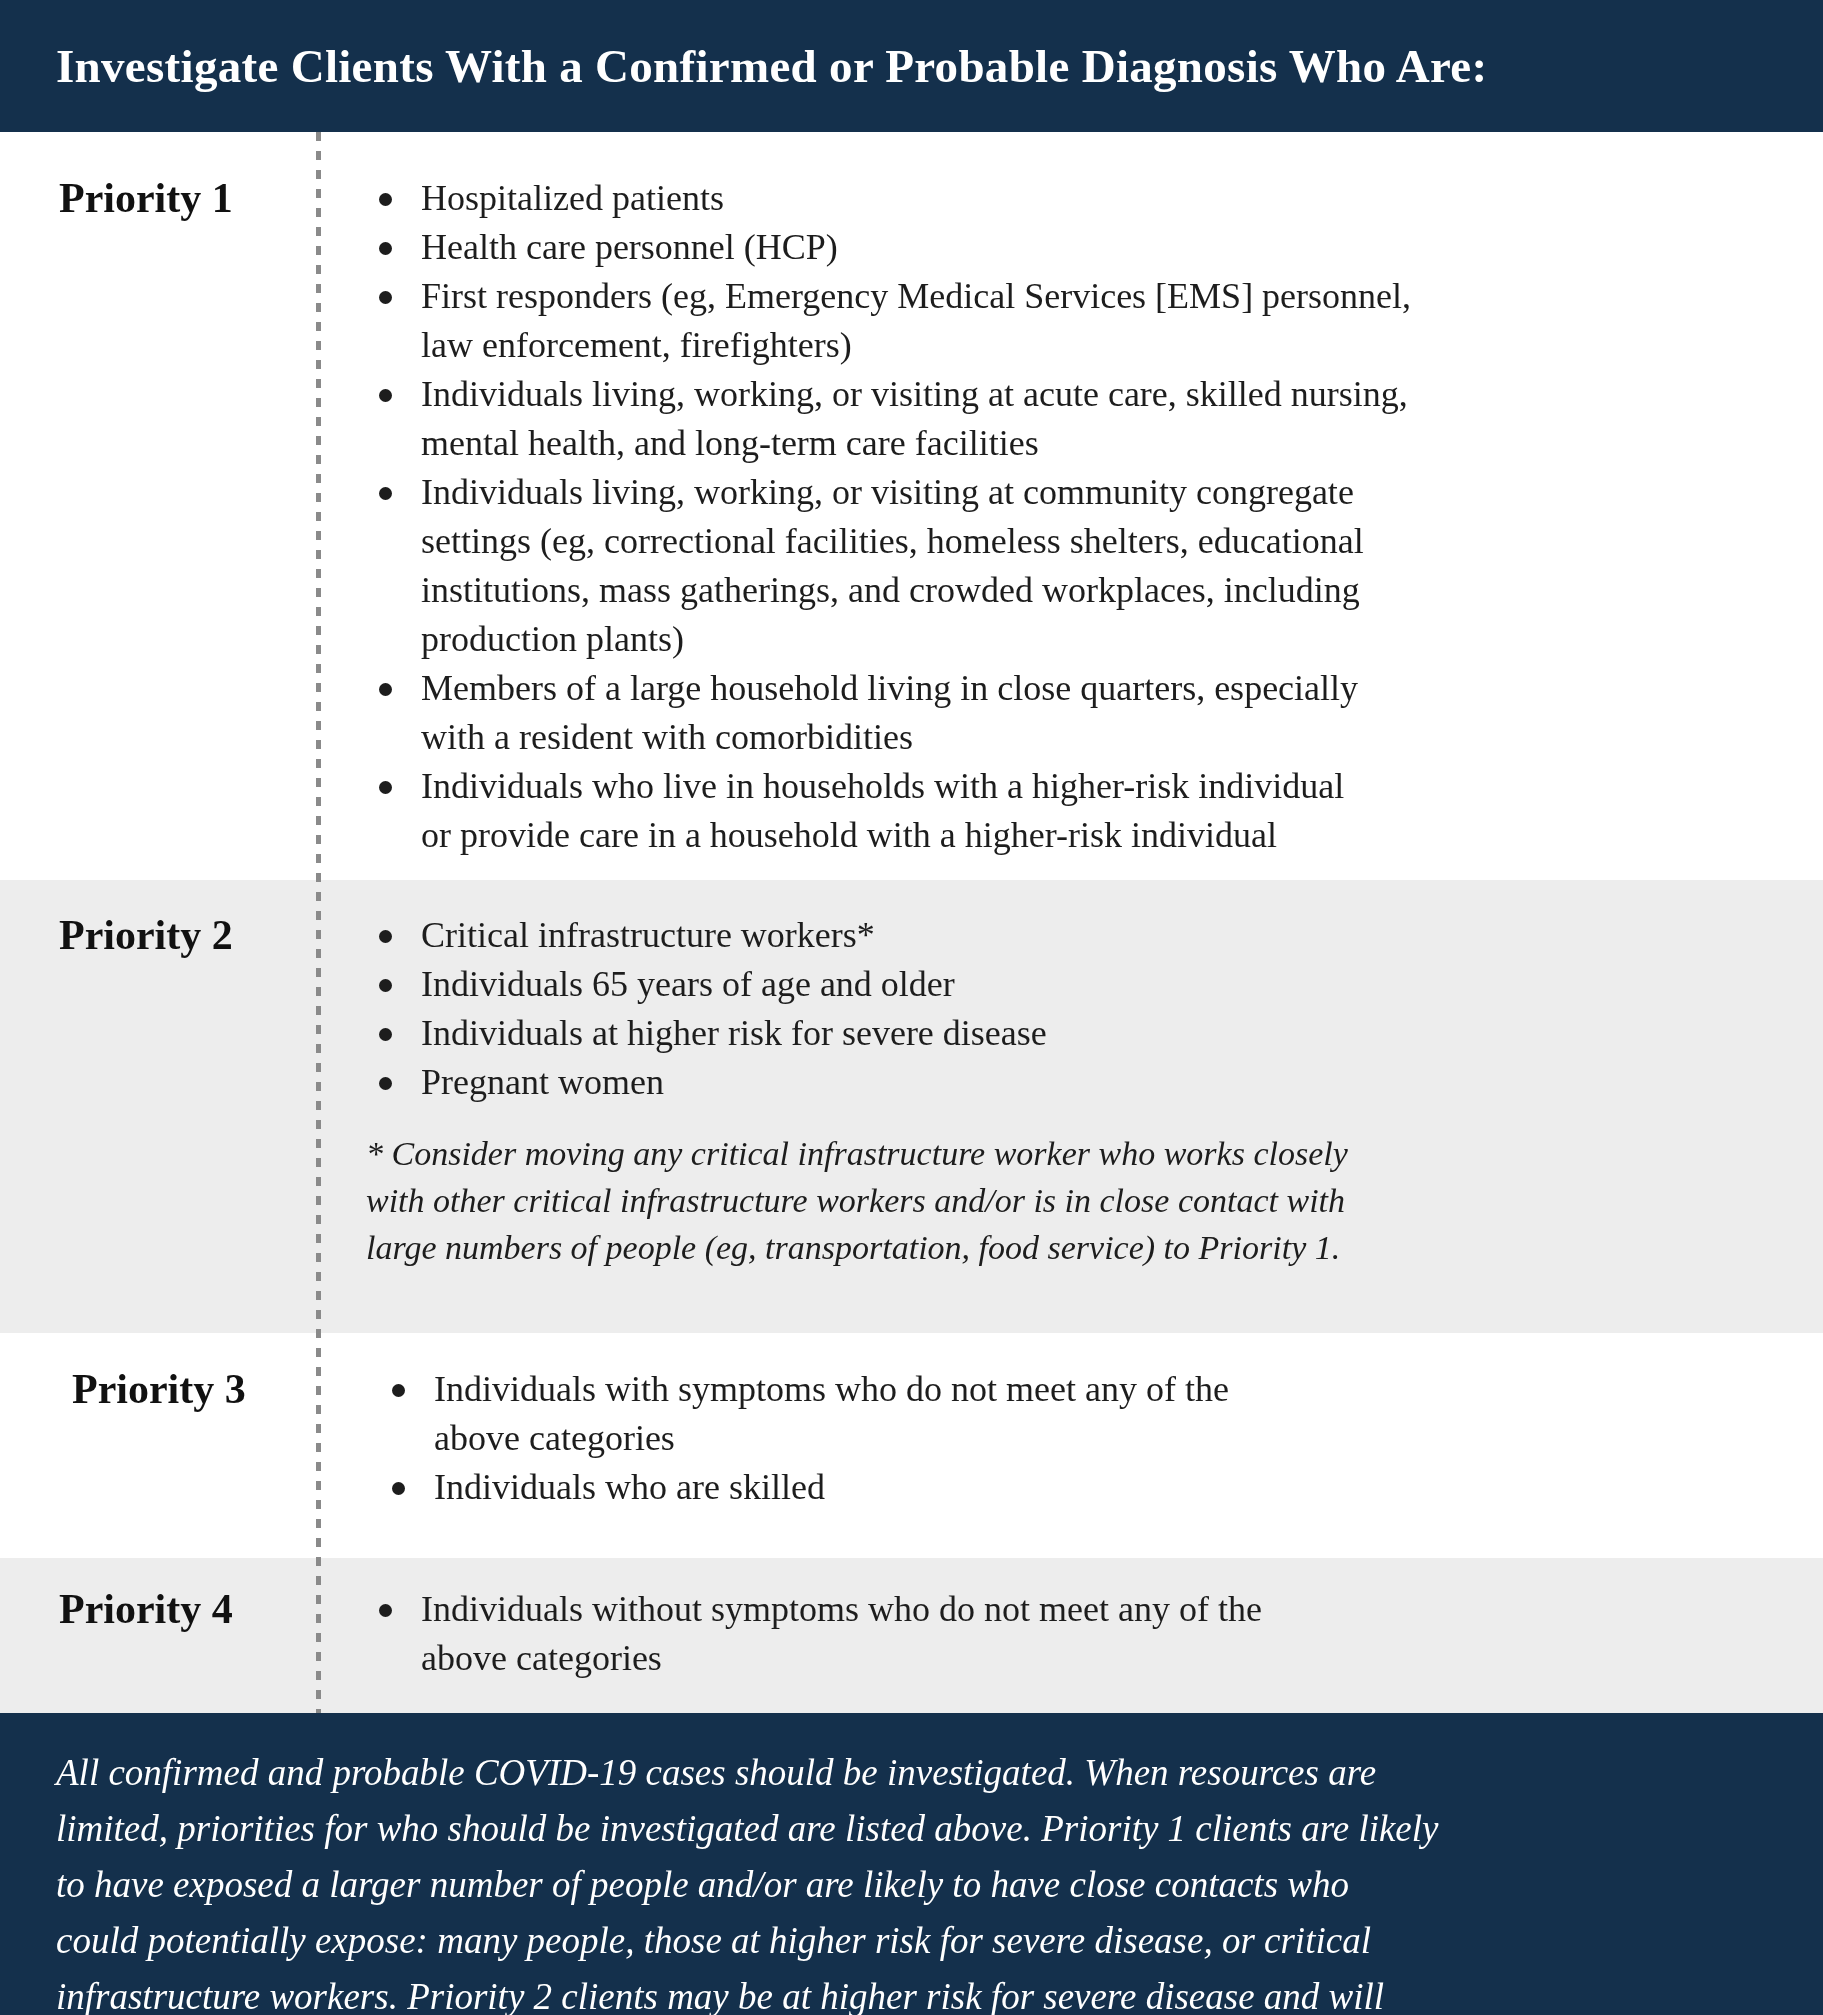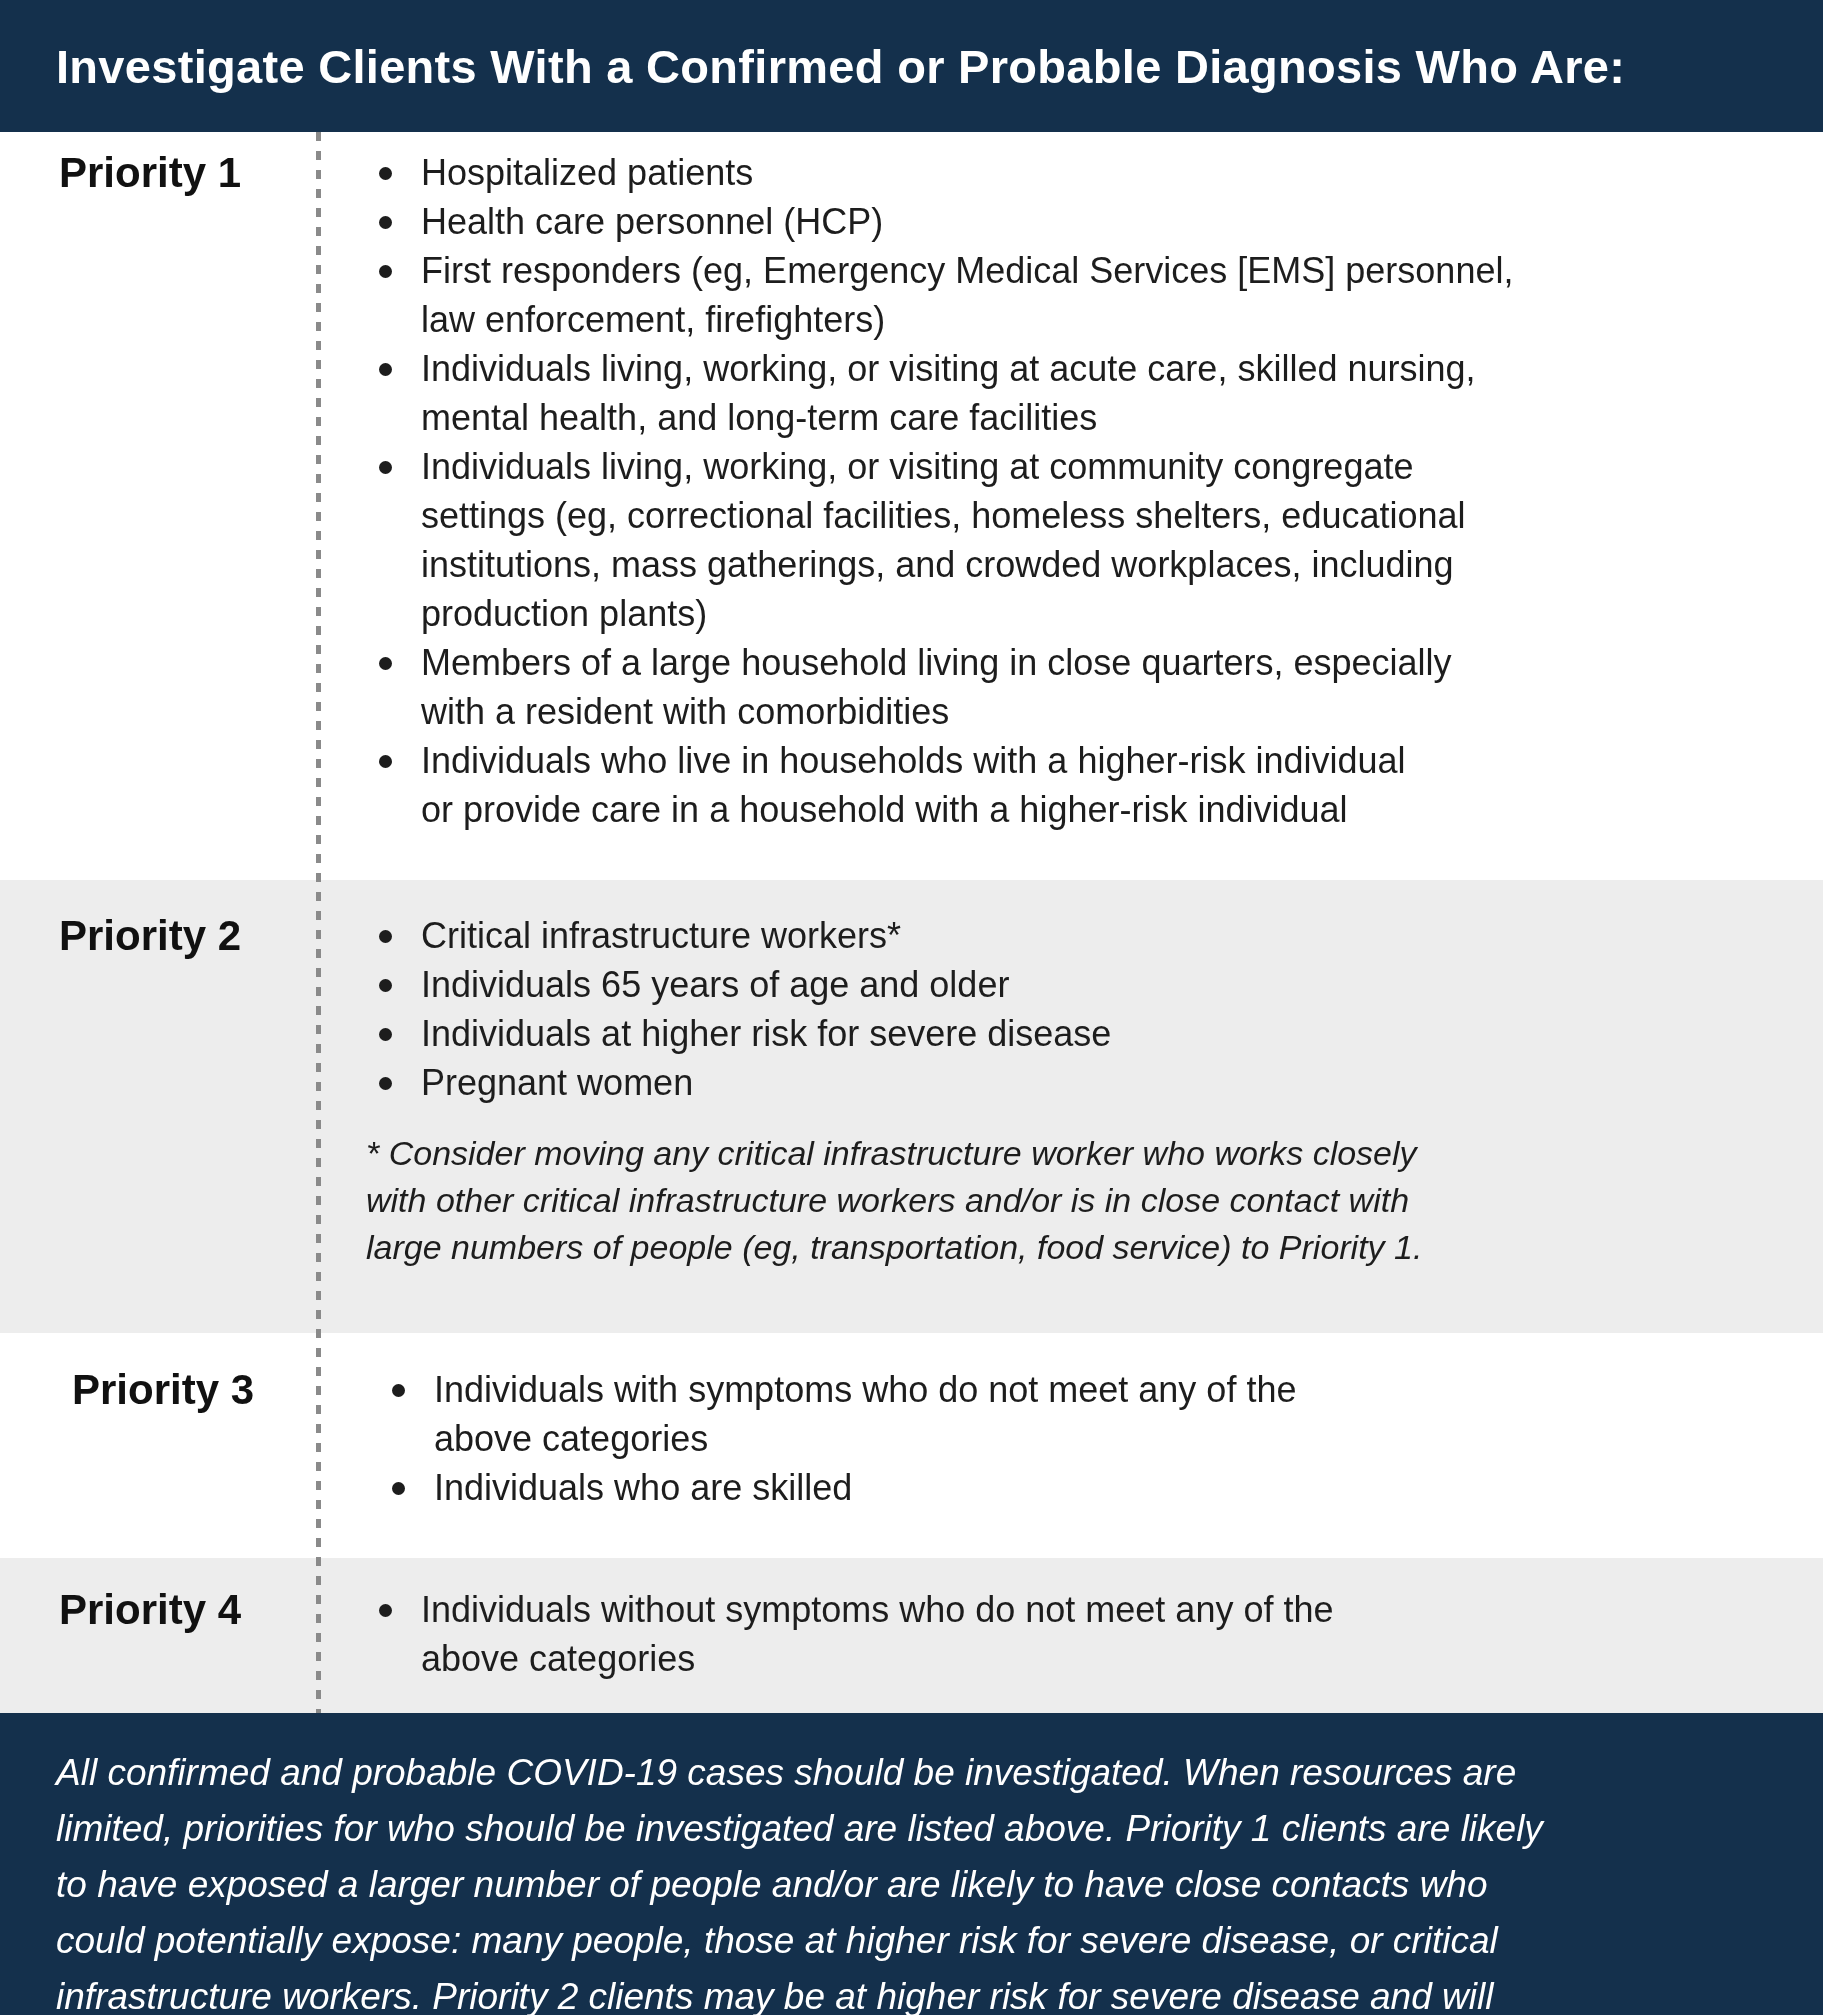--- a/index.html
+++ b/index.html
@@ -1,21 +1,21 @@
 <!DOCTYPE html>
 <html style="font-size:10.2px"><head>
 <meta charset="utf-8">
 <style>
   * { margin: 0; padding: 0; box-sizing: border-box; }
   html, body { background: #ffffff; }
   .poster {
     position: relative;
     width: 1823px;
     height: 2015px;
-    font-family: Liberation Sans, sans-serif;
+    font-family: Liberation Serif, serif;
     color: #1d1d1d;
     background: #737373;
     overflow: hidden;
   }
 
   
   .header-bar {
     height: 132px;
     background: #14304c;
     display: flex;
@@ -79,21 +79,21 @@
     left: 61px;
     top: 18.6px;
     width: 13.4px;
     height: 13.4px;
     border-radius: 50%;
     background: #1d1d1d;
   }
 
   
   .sec-p1 { height: 748px; }
-  .sec-p1 .priority-label, .sec-p1 .bullet-list { margin-top: 16px; }
+  .sec-p1 .priority-label, .sec-p1 .bullet-list { margin-top: 42px; }
   .sec-p2 { height: 453px; }
   .sec-p2 .priority-label, .sec-p2 .content-col { margin-top: 31px; }
   .sec-p3 { height: 225px; padding-left: 13px; }
   .sec-p3 .priority-label, .sec-p3 .bullet-list { margin-top: 32px; }
   .sec-p4 { height: 155px; }
   .sec-p4 .priority-label, .sec-p4 .bullet-list { margin-top: 27px; }
 
   .footnote {
     margin-top: 23px;
     padding-left: 48px;

